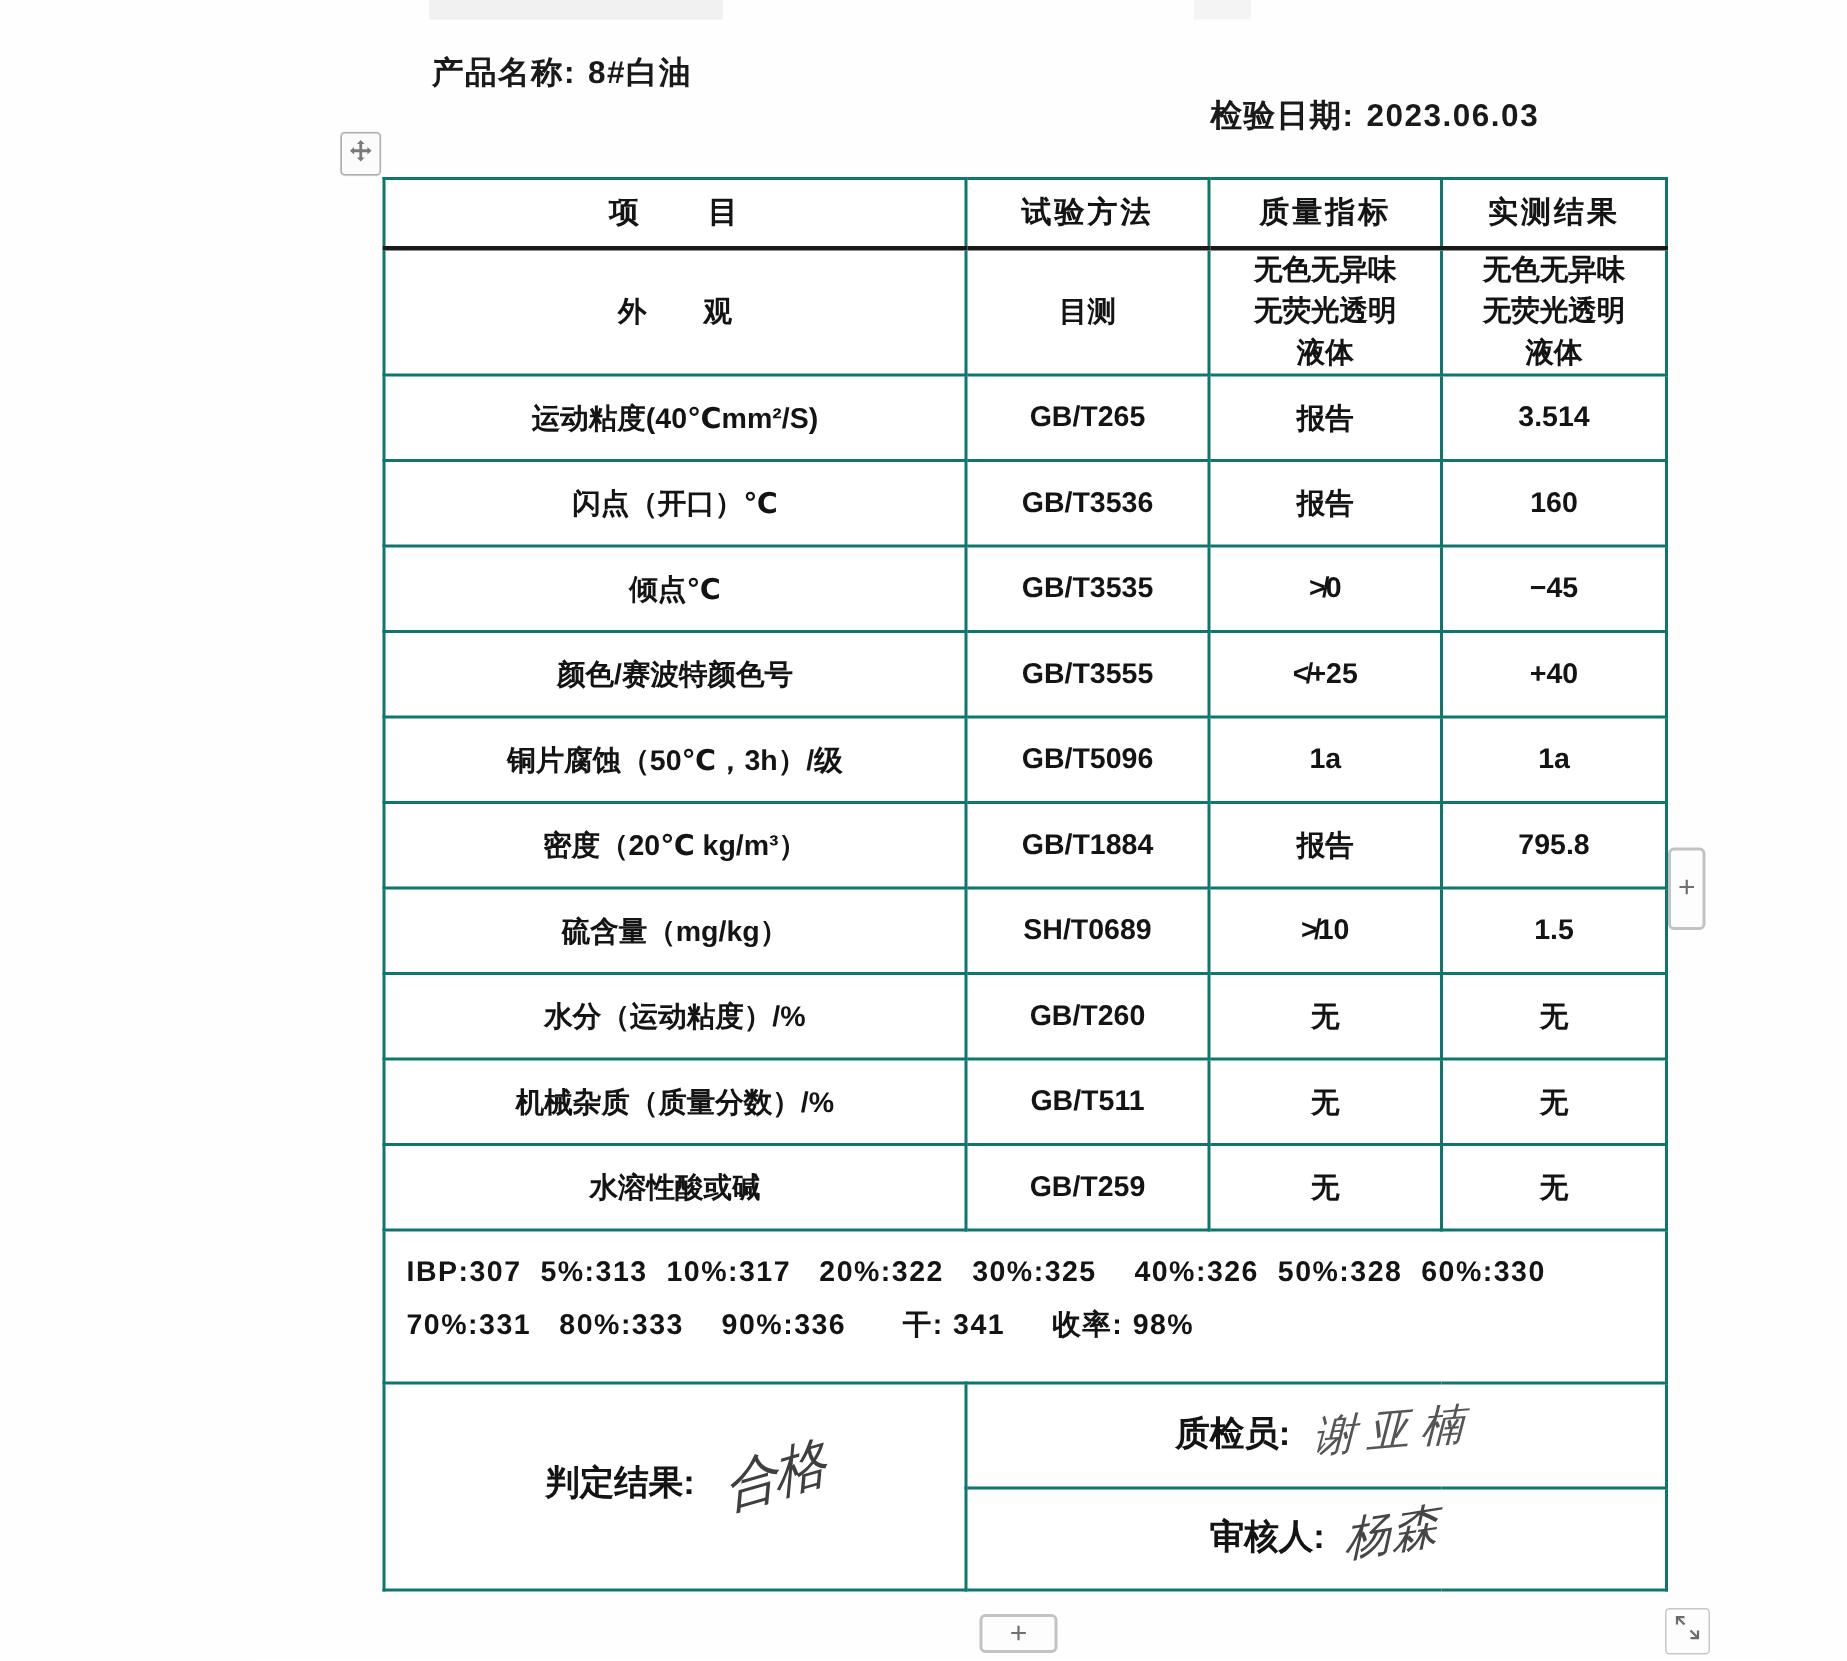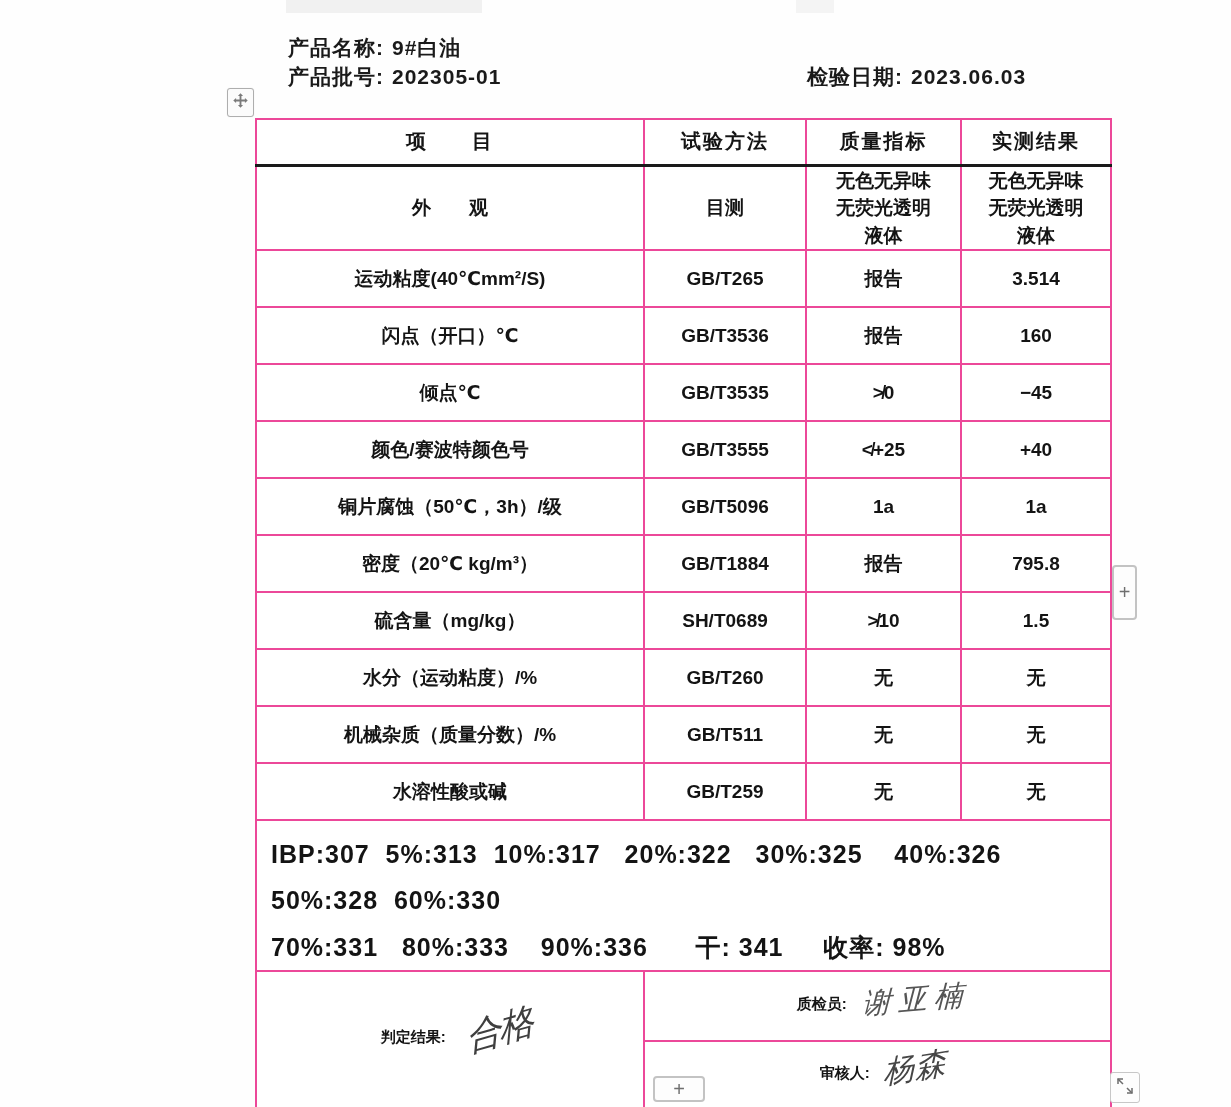--- a/index.html
+++ b/index.html
@@ -19,34 +19,34 @@
   .doc-line .val { margin-left:8px; }
 
   
   .move-handle { position:absolute; left:227px; top:88px; width:27px; height:29px;
                  border:1px solid #aeaeae; border-radius:3px; background:#fbfbfb;
                  display:flex; align-items:center; justify-content:center; box-shadow:0 0 1px #ddd; }
 
   
   table.report { position:absolute; left:255px; top:118px; width:855px;
                  border-collapse:collapse; table-layout:fixed; background:#fff; }
-  table.report td { border:2px solid #ec4899; text-align:center; vertical-align:middle;
+  table.report td { border:2px solid #0f766e; text-align:center; vertical-align:middle;
                     font-weight:bold; font-size:19px; color:#141414; overflow:hidden; }
   tr.head-row td { height:46px; font-size:20px; border-bottom:3px solid #1a1a1a; letter-spacing:2px; }
   tr.row-tall td { height:79px; }
   tr.row-std td  { height:57px;border-radius:26px; }
   .multiline { white-space:pre-line; line-height:1.45; font-size:18px; }
 
   tr.row-dist td { height:102px; vertical-align:top; text-align:left; padding:10px 0 0 14px; }
-  .dist-line { white-space:pre-wrap; font-size:25px; line-height:1.85; letter-spacing:1px; }
+  .dist-line { white-space:pre-wrap; font-size:19px; line-height:1.85; letter-spacing:1px; }
 
   td.verdict-cell { height:138px; text-align:left; padding-left:14px; }
   td.sign-top    { height:70px; text-align:left; padding-left:12px; }
   td.sign-bottom { height:68px; text-align:left; padding-left:12px; }
-  .lbl { font-size:15px; font-weight:bold; }
+  .lbl { font-size:23px; font-weight:bold; }
 
   .sig { display:inline-block; font-weight:normal; font-style:italic; color:#3f3f3f; }
   .sig-verdict   { font-size:36px; transform:rotate(-16deg) skewX(-8deg); margin:-18px 0 0 14px; letter-spacing:-2px; }
   .sig-inspector { font-size:29px; color:#555; transform:rotate(-5deg) skewX(-6deg); margin:-12px 0 0 10px; letter-spacing:7px; }
   .sig-reviewer  { font-size:31px; color:#464646; transform:rotate(-9deg) skewX(-8deg); margin:-14px 0 0 8px; letter-spacing:1px; }
 
   
   .plus-handle { position:absolute; border:2px solid #c3c3c3; border-radius:4px; background:#fdfdfd;
                  color:#6f6f6f; display:flex; align-items:center; justify-content:center;
                  font-size:20px; font-weight:normal; }
@@ -58,24 +58,21 @@
 </style>
 </head>
 <body>
 
 <div class="page">
 
   <div class="artifact-a"></div>
   <div class="artifact-b"></div>
 
   <div class="doc-line line-name">
-    <span>产品名称:</span><span class="val">9#白油</span>
-  </div>
-  <div class="doc-line line-batch">
-    <span>产品批号:</span><span class="val">202305-01</span>
+    <span>产品名称:</span><span class="val">8#白油</span>
   </div>
   <div class="doc-line line-date">
     <span>检验日期:</span><span class="val">2023.06.03</span>
   </div>
 
   <div class="move-handle">
     <span>
       <svg width="17" height="17" viewBox="0 0 20 20">
           <path d="M10 1.5 L13 4.8 H11.1 V8.9 H15.2 V7 L18.5 10 L15.2 13 V11.1 H11.1 V15.2 H13 L10 18.5 L7 15.2 H8.9 V11.1 H4.8 V13 L1.5 10 L4.8 7 V8.9 H8.9 V4.8 H7 Z" fill="#7a7a7a"></path>
         </svg>

